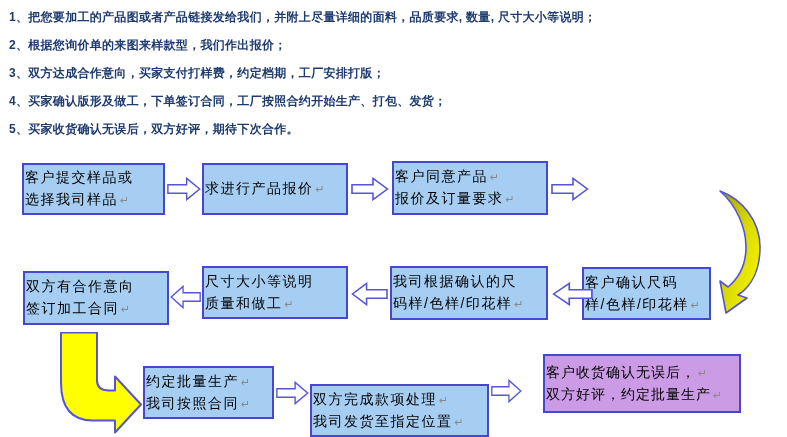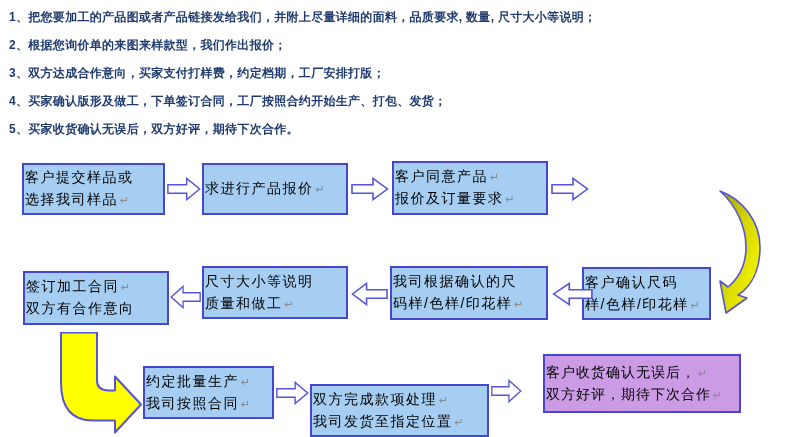--- a/index.html
+++ b/index.html
@@ -113,22 +113,22 @@
     <div class="line"><span>质量和做工</span><span class="ret">↵</span></div>
   </div>
 
   <div class="arr" style="left:170px;top:285px;">
     <svg width="31" height="24" viewBox="0 0 38 26" preserveAspectRatio="none">
       <polygon points="37,8.5 16,8.5 16,1.5 1.5,13 16,24.5 16,17.5 37,17.5" style="fill:var(--connector-fill,#fff);stroke:var(--connector-border,#5555D5);stroke-width:1.6;"></polygon>
     </svg>
   </div>
 
   <div class="fbox" style="left:23px;top:271px;width:146px;height:54px;">
+    <div class="line"><span>双方有合作意向</span><span class="ret"></span></div>
     <div class="line"><span>签订加工合同</span><span class="ret">↵</span></div>
-    <div class="line"><span>双方有合作意向</span><span class="ret"></span></div>
   </div>
 
   <div class="arr" style="left:57px;top:332px;">
     <svg width="88" height="103" viewBox="0 0 88 102">
       <path d="M4,0 H40 V48 Q40,58 52,58 H58 V44 L84,72 L58,100 V88 H36 Q4,88 4,50 Z" style="fill:var(--yellow-arrow,#FFFF00);stroke:var(--connector-border,#5555D5);" stroke-width="2" stroke-linejoin="round"></path>
     </svg>
   </div>
 
   <div class="fbox" style="left:143px;top:366px;width:131px;height:53px;">
     <div class="line"><span>约定批量生产</span><span class="ret">↵</span></div>
@@ -147,16 +147,16 @@
   </div>
 
   <div class="arr" style="left:491px;top:379px;">
     <svg width="31" height="24" viewBox="0 0 38 26" preserveAspectRatio="none">
       <polygon points="1,8.5 22,8.5 22,1.5 36.5,13 22,24.5 22,17.5 1,17.5" style="fill:var(--connector-fill,#fff);stroke:var(--connector-border,#5555D5);stroke-width:1.6;"></polygon>
     </svg>
   </div>
 
   <div class="fbox final" style="left:523px;top:354px;width:198px;height:59px;letter-spacing:1px;margin-left:20px;">
     <div class="line"><span>客户收货确认无误后，</span><span class="ret">↵</span></div>
-    <div class="line"><span>双方好评，期待下次合作</span><span class="ret">↵</span></div>
+    <div class="line"><span>双方好评，约定批量生产</span><span class="ret">↵</span></div>
   </div>
 
 </div>
 
 </body></html>

